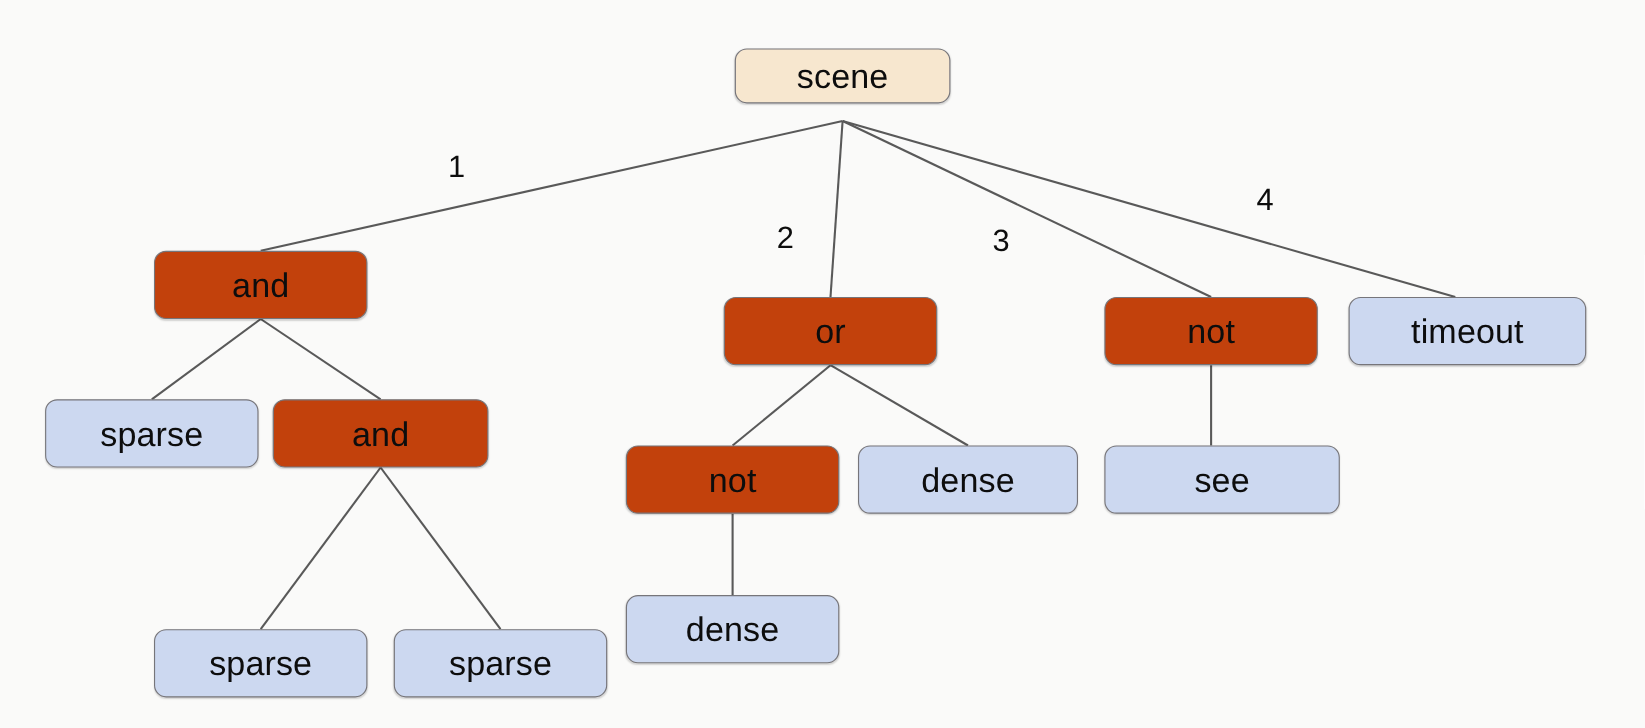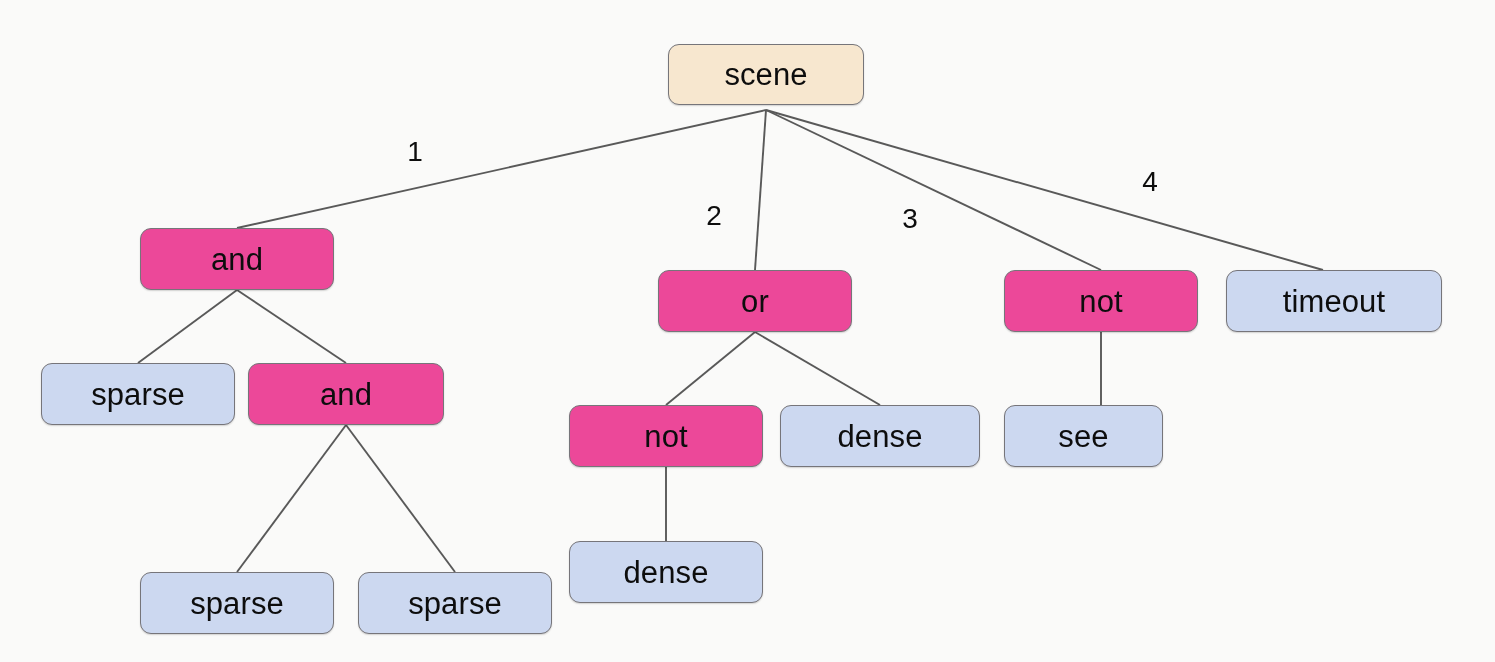--- a/index.html
+++ b/index.html
@@ -32,21 +32,21 @@
     border: 1.6px solid #76757a;
     border-radius: 11px;
     color: #0d0d0d;
     font-size: 31px;
     line-height: 1;
     letter-spacing: 0.1px;
     white-space: nowrap;
     box-shadow: 0 1px 1.5px rgba(0,0,0,0.16);
   }
   .node-root   { background: #f7e7cf; }
-  .node-op     { background: #ec4899; align-items: center; }
+  .node-op     { background: #c2410c; align-items: center; }
   .node-leaf   { background: #ccd8f0; }
   .edge-label {
     position: absolute;
     color: #0d0d0d;
     font-size: 28px;
     line-height: 1;
     white-space: nowrap;
     transform: translate(-50%, -50%);
   }
 </style>
@@ -64,21 +64,21 @@
       <line x1="237" y1="290" x2="346" y2="363" stroke="#595959" stroke-width="1.9" shape-rendering="geometricPrecision"></line>
       <line x1="346" y1="425" x2="237" y2="572" stroke="#595959" stroke-width="1.9" shape-rendering="geometricPrecision"></line>
       <line x1="346" y1="425" x2="455" y2="572" stroke="#595959" stroke-width="1.9" shape-rendering="geometricPrecision"></line>
       <line x1="755" y1="332" x2="666" y2="405" stroke="#595959" stroke-width="1.9" shape-rendering="geometricPrecision"></line>
       <line x1="755" y1="332" x2="880" y2="405" stroke="#595959" stroke-width="1.9" shape-rendering="geometricPrecision"></line>
       <line x1="666" y1="467" x2="666" y2="541" stroke="#595959" stroke-width="1.9" shape-rendering="geometricPrecision"></line>
       <line x1="1101" y1="332" x2="1101" y2="405" stroke="#595959" stroke-width="1.9" shape-rendering="geometricPrecision"></line>
     </svg>
 
   <div id="node-layer">
-      <div class="node node-root" style="left: 668px; top: 44px; width: 196px; height: 61px;">
+      <div class="node node-root" style="left: 668px; top: 44px; width: 196px; height: 50px;">
         <span>scene</span>
       </div>
       <div class="node node-op" style="left: 140px; top: 228px; width: 194px; height: 62px;">
         <span>and</span>
       </div>
       <div class="node node-op" style="left: 658px; top: 270px; width: 194px; height: 62px;">
         <span>or</span>
       </div>
       <div class="node node-op" style="left: 1004px; top: 270px; width: 194px; height: 62px;">
         <span>not</span>
@@ -91,21 +91,21 @@
       </div>
       <div class="node node-op" style="left: 248px; top: 363px; width: 196px; height: 62px;">
         <span>and</span>
       </div>
       <div class="node node-op" style="left: 569px; top: 405px; width: 194px; height: 62px;">
         <span>not</span>
       </div>
       <div class="node node-leaf" style="left: 780px; top: 405px; width: 200px; height: 62px;">
         <span>dense</span>
       </div>
-      <div class="node node-leaf" style="left: 1004px; top: 405px; width: 159px; height: 62px;">
+      <div class="node node-leaf" style="left: 1004px; top: 405px; width: 214px; height: 62px;">
         <span>see</span>
       </div>
       <div class="node node-leaf" style="left: 569px; top: 541px; width: 194px; height: 62px;">
         <span>dense</span>
       </div>
       <div class="node node-leaf" style="left: 140px; top: 572px; width: 194px; height: 62px;">
         <span>sparse</span>
       </div>
       <div class="node node-leaf" style="left: 358px; top: 572px; width: 194px; height: 62px;">
         <span>sparse</span>

